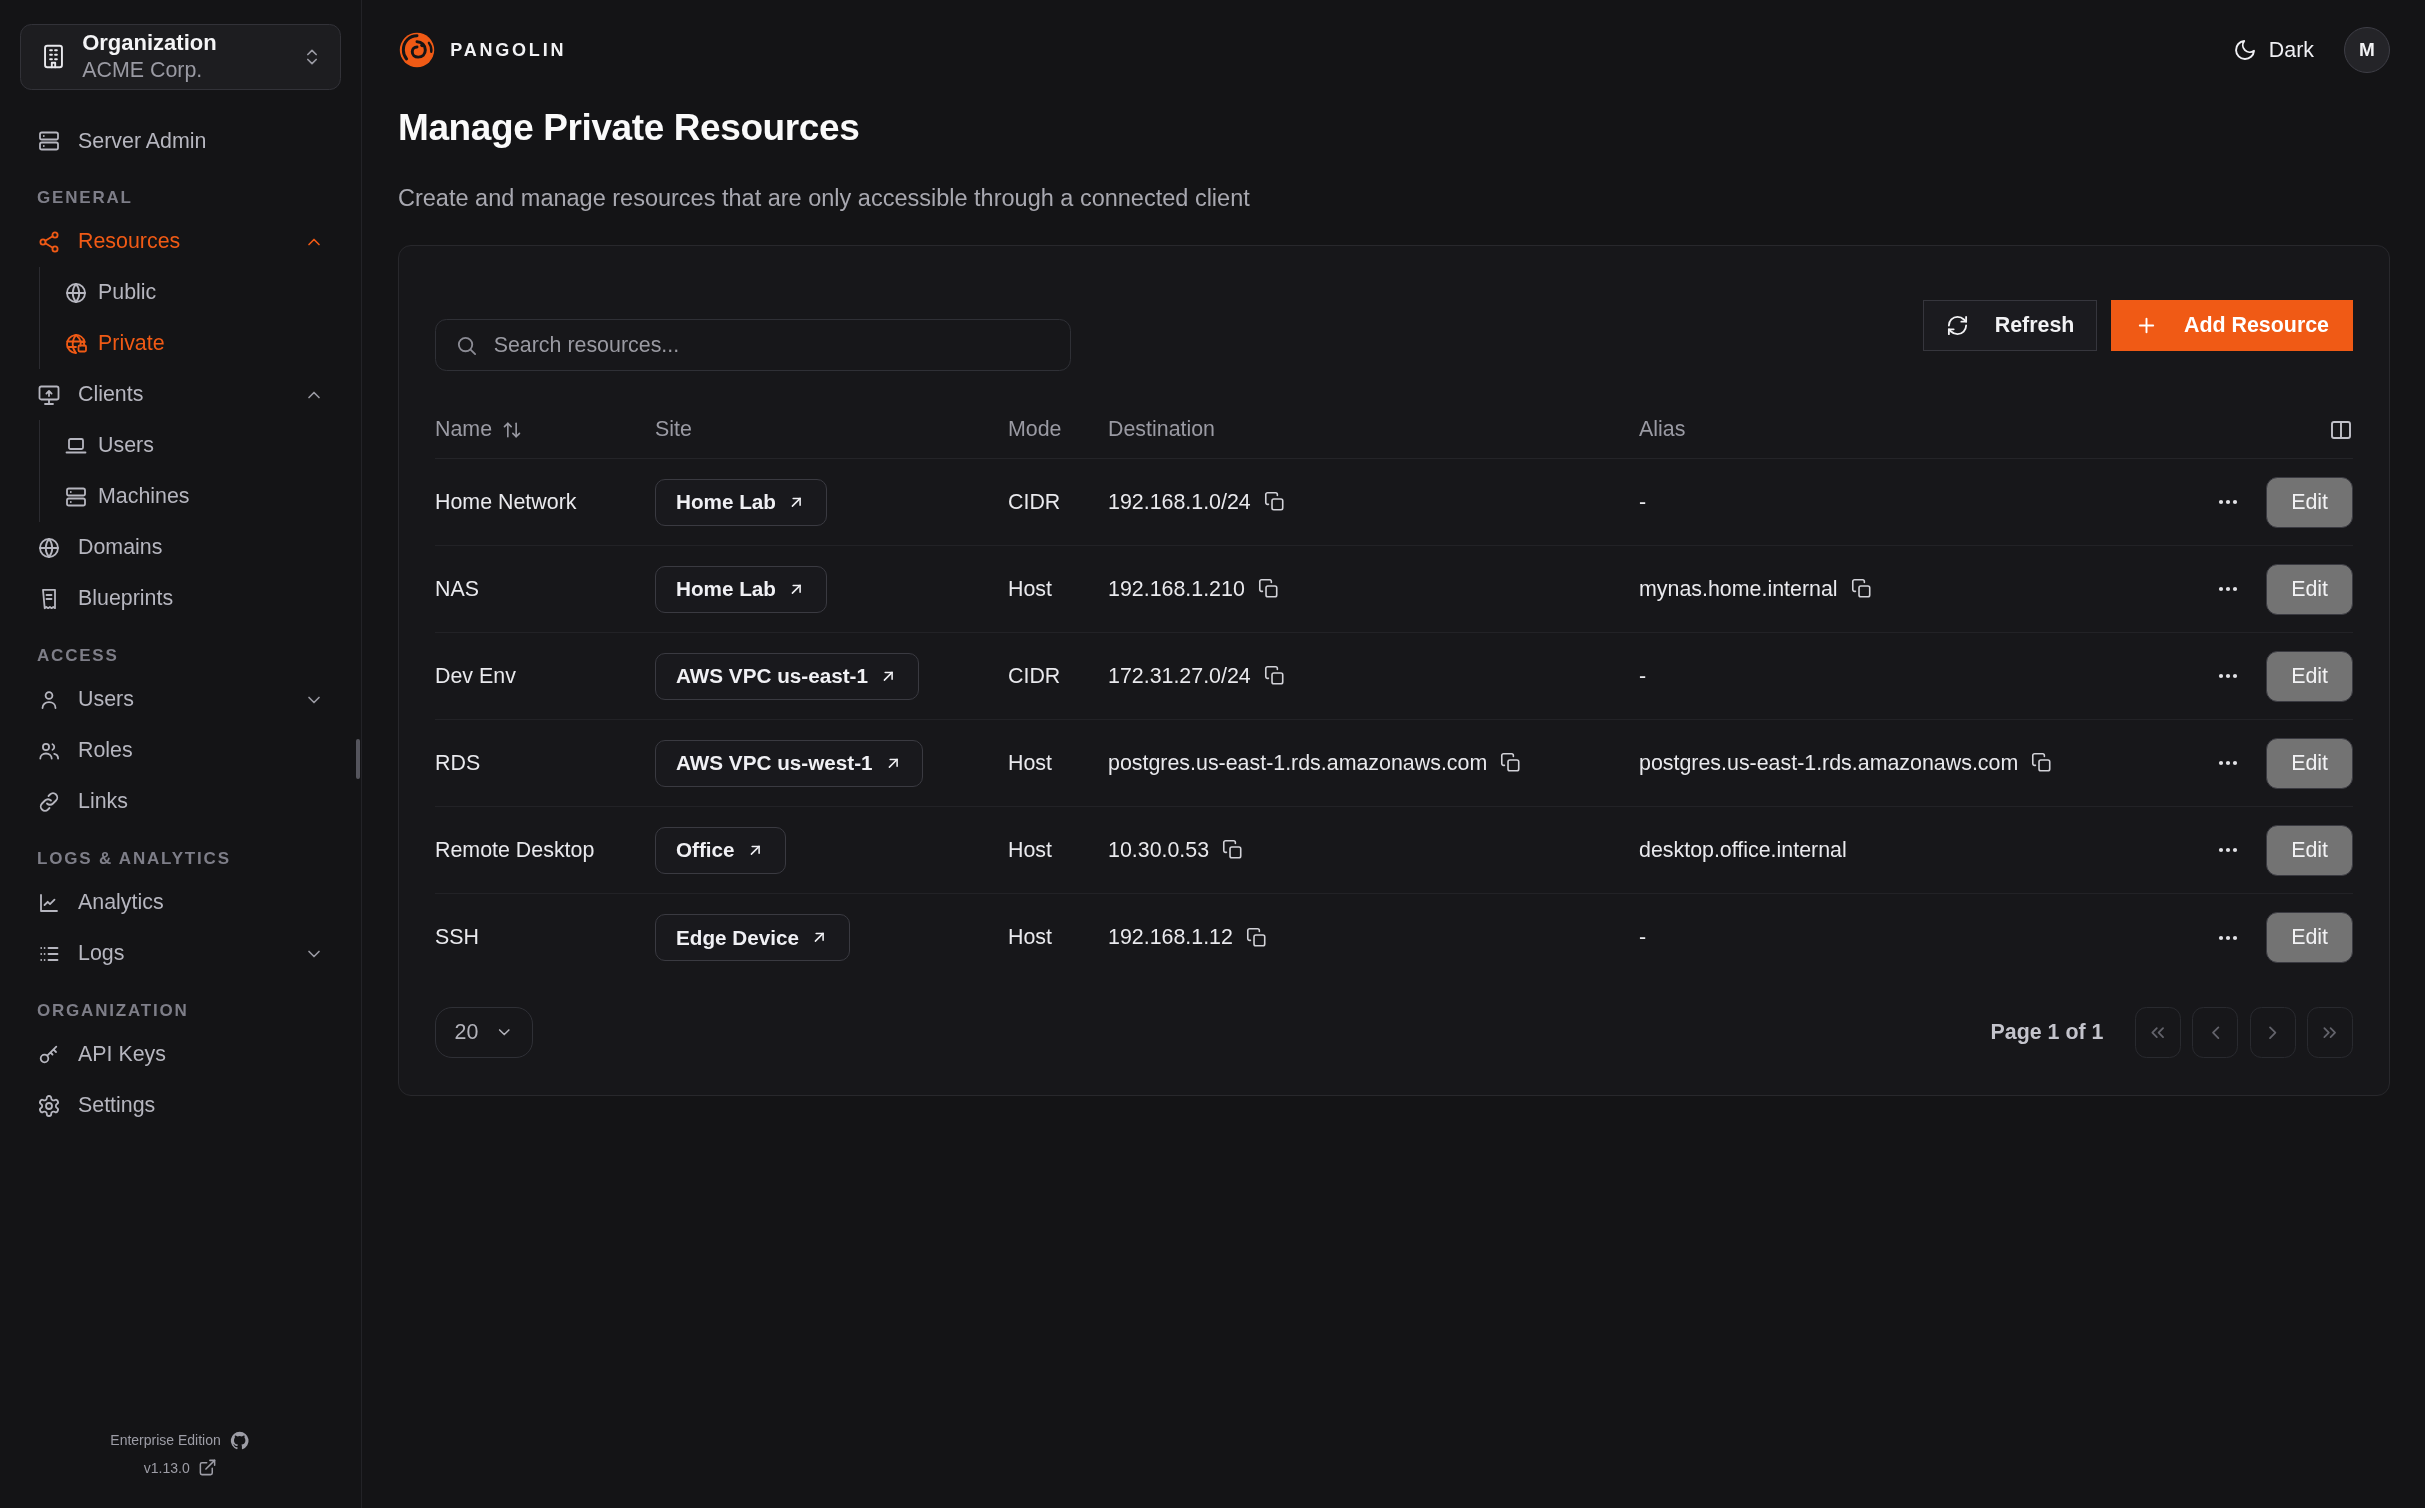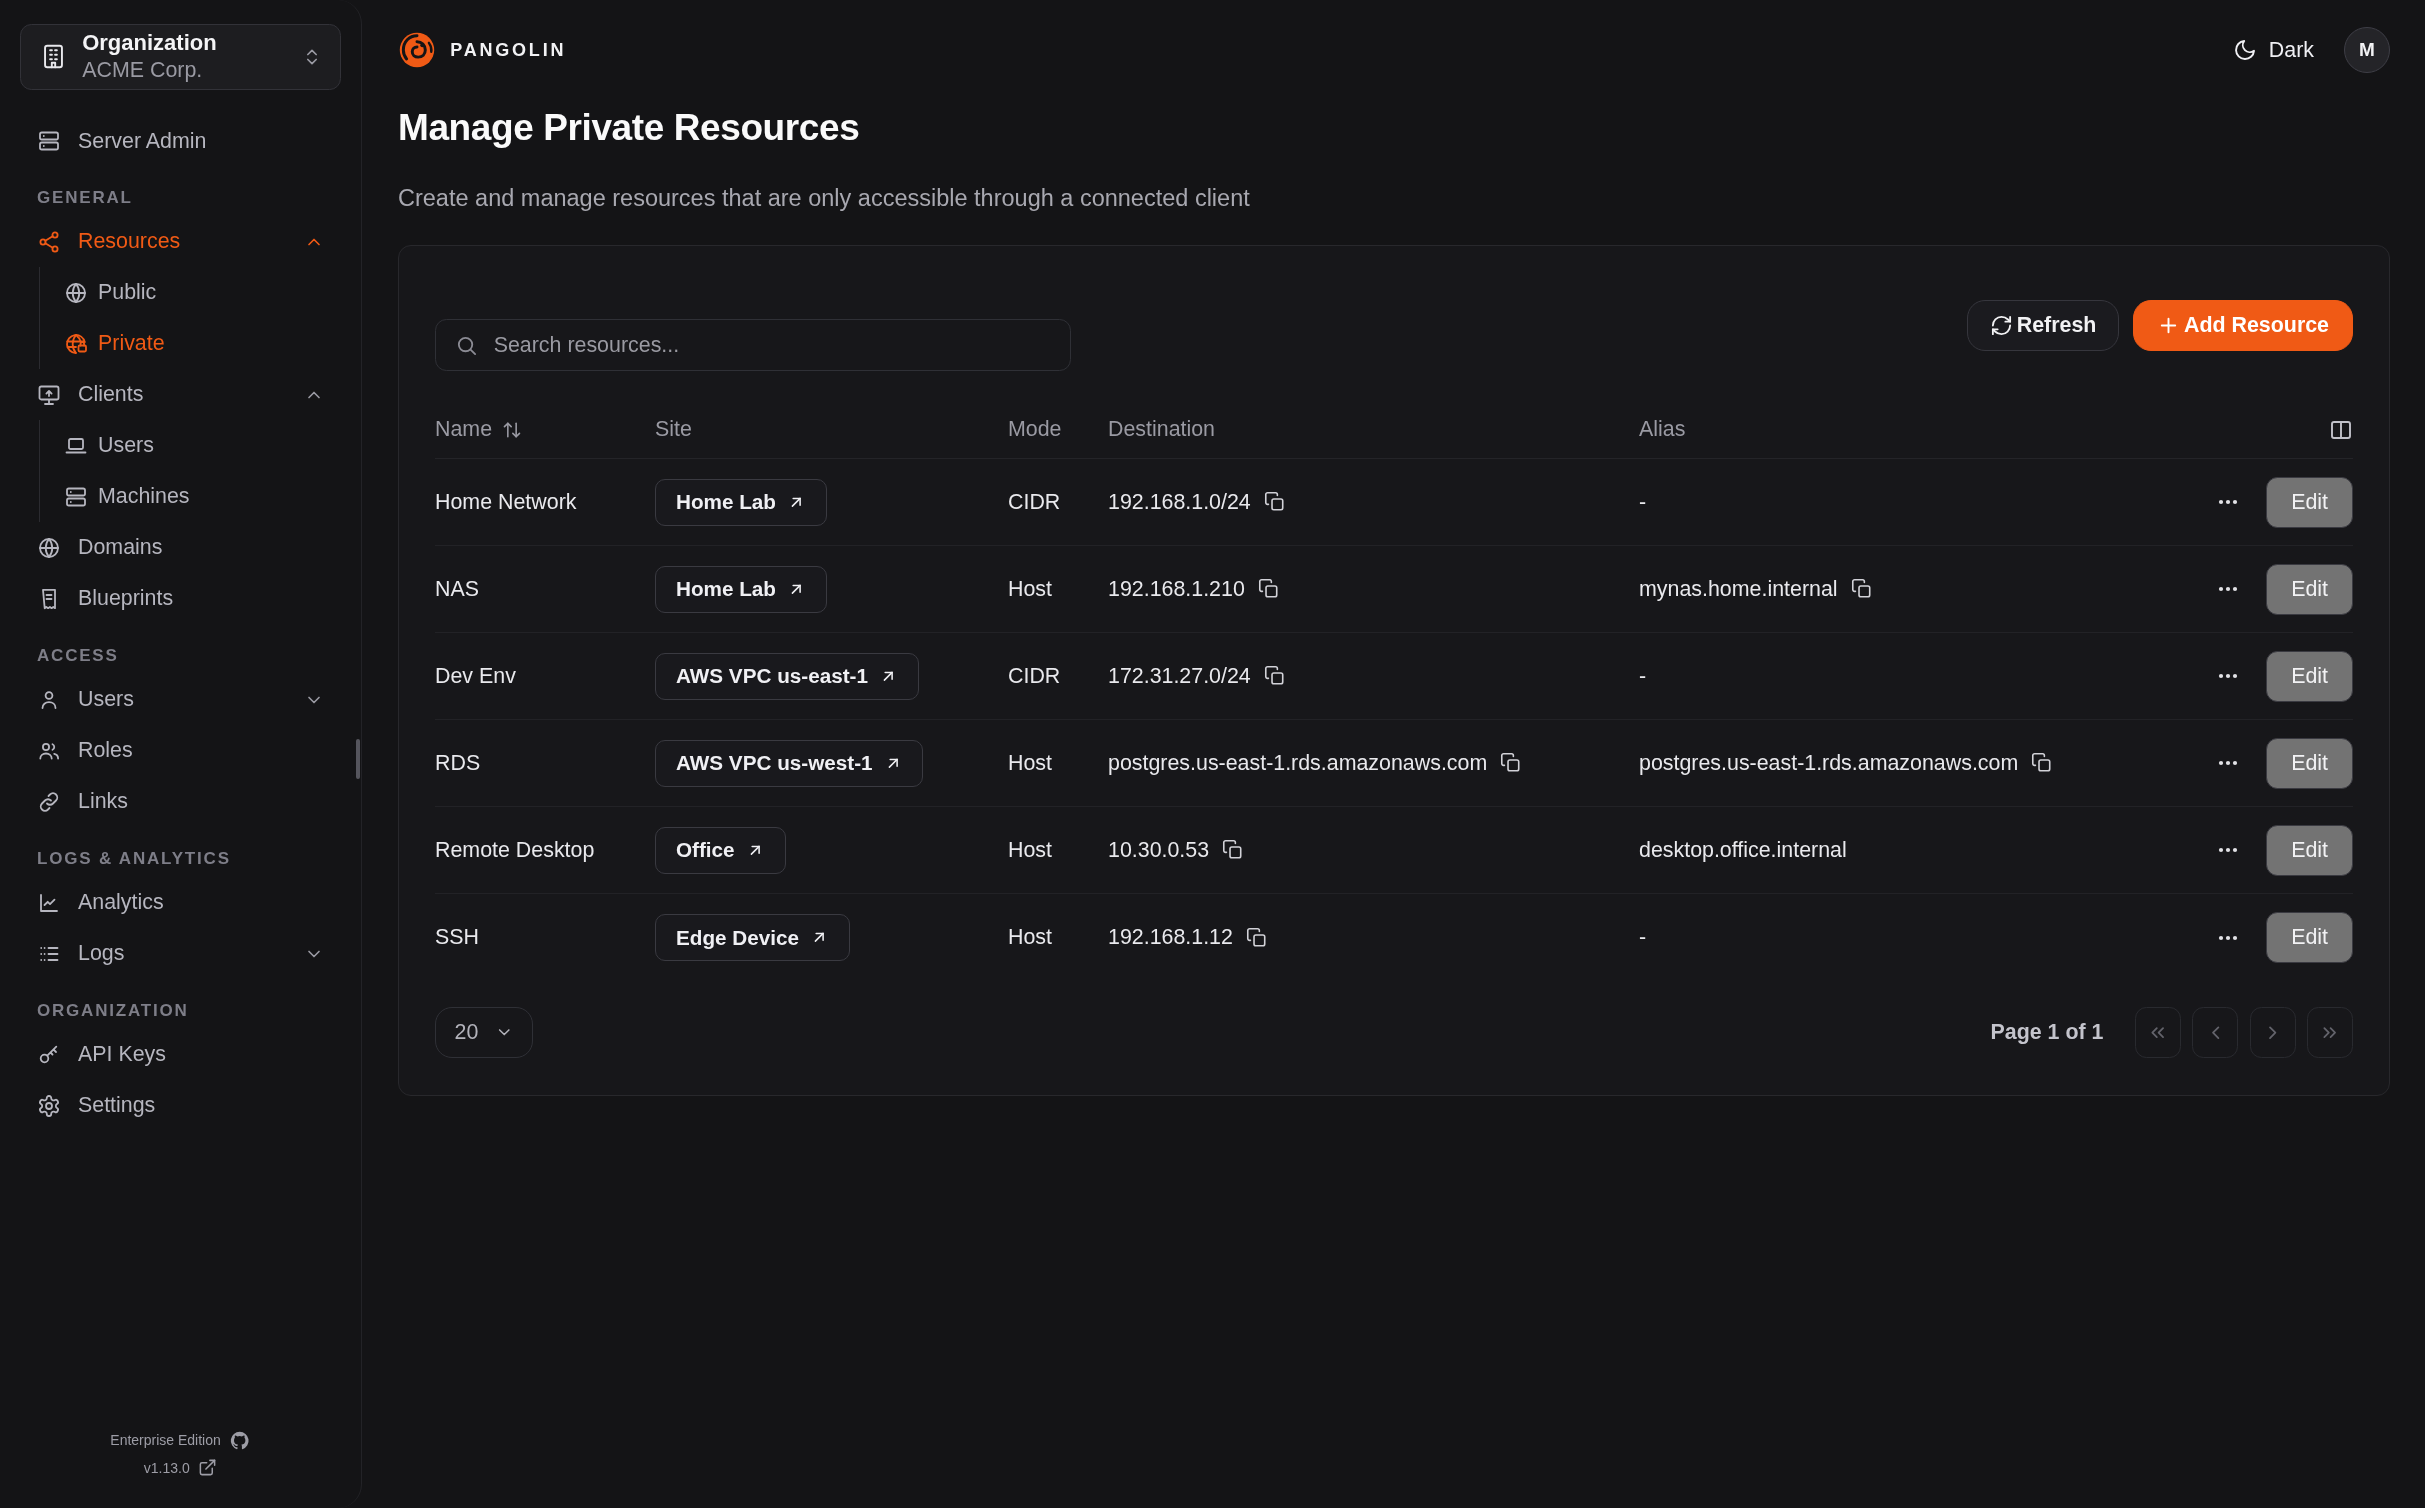--- a/index.html
+++ b/index.html
@@ -3,21 +3,21 @@
 <meta charset="utf-8">
 <style>
   * { box-sizing: border-box; }
   html,body { margin:0; padding:0; width:2426px; height:1508px; overflow:hidden;
     background:#141416; color:#ececf0;
     font-family:"Liberation Sans","DejaVu Sans",sans-serif; }
   .app { display:flex; width:100%; height:100%; }
 
   
   .sidebar { width:362px; min-width:362px; height:100%; border-right:0.7px solid #232327;
-    display:flex; flex-direction:column; padding:23.5px 20px 31px 20px; position:relative;border-radius:24px; }
+    display:flex; flex-direction:column; padding:23.5px 20px 31px 20px; position:relative; }
   .org-card { height:66px; border:0.7px solid #323238; background:#1d1d20; border-radius:11.4px;
     display:flex; align-items:center; gap:15.7px; padding:0 18.5px; cursor:pointer; }
   .org-text { flex:1; line-height:1.25; }
   .org-label { font-size:22px; font-weight:700; color:#f4f4f6; }
   .org-value { font-size:21.4px; color:#9a9aa3; }
   .icon { flex:none; display:inline-flex; }
   .icon svg { display:block; }
 
   .nav { margin-top:26px; display:flex; flex-direction:column; }
   .nav-item { height:51px; display:flex; align-items:center; gap:17px; padding:0 17px;
@@ -53,21 +53,21 @@
   .card { margin-top:33px; border:0.7px solid #28282c; background:#17171a; border-radius:13px;
     padding:33px 36px 37px 36px; }
 
   .toolbar { display:flex; align-items:center; }
   .search-box { width:636px; height:52px; border:0.7px solid #2f3036; border-radius:11.4px;
     display:flex; align-items:center; gap:14.2px; padding:0 18.5px; color:#8b8b94; background:transparent;margin-top:40px; }
   .search-box input { flex:1; border:none; outline:none; background:transparent; color:#e8e8ec;
     font-size:21.4px; font-family:inherit; }
   .search-box input::placeholder { color:#9a9aa2; }
   .toolbar-right { margin-left:auto; display:flex; align-items:center; gap:14.2px; }
-  .btn { height:51px; display:inline-flex; align-items:center; gap:4px; border-radius:18px;
+  .btn { height:51px; display:inline-flex; align-items:center; gap:26px; border-radius:0;
     font-size:21.4px; font-weight:600; font-family:inherit; cursor:pointer; }
   .btn-outline { padding:0 21.4px; background:#1b1b1f; border:0.7px solid #36363d; color:#f2f2f4; }
   .btn-primary { padding:0 23px; background:#f05a15; border:0.7px solid #f05a15; color:#ffffff; }
 
   .table { margin-top:30px; }
   .tr { display:grid; grid-template-columns:220px 353px 100px 531px 1fr 171px; align-items:center; }
   .thead { height:58px; color:#9a9aa3; font-size:21.4px; border-bottom:0.7px solid #242428; }
   .th { display:flex; align-items:center; gap:10px; }
   .th.actions, .td.actions { justify-content:flex-end; }
   .row { height:87px; border-bottom:0.7px solid #222226; font-size:21.4px; color:#e9e9ed; }

